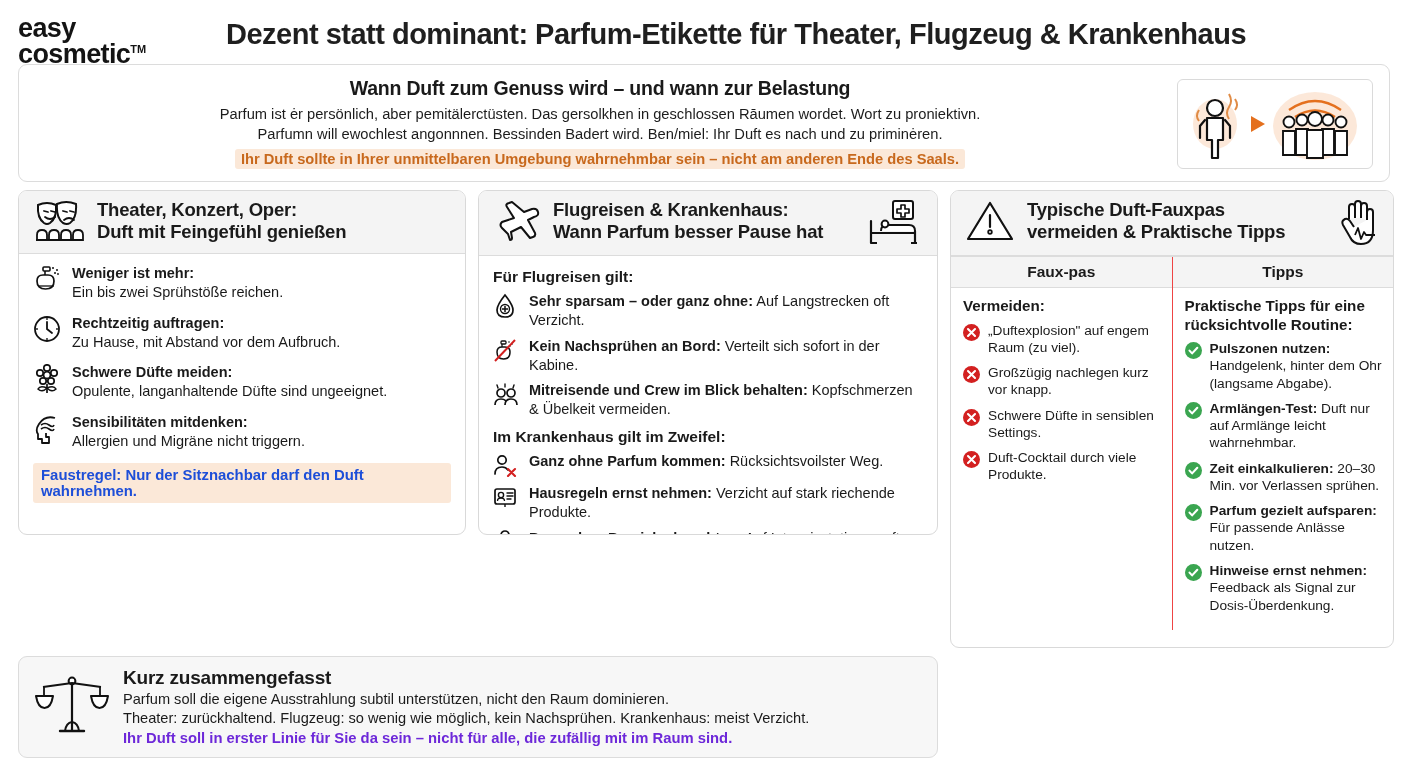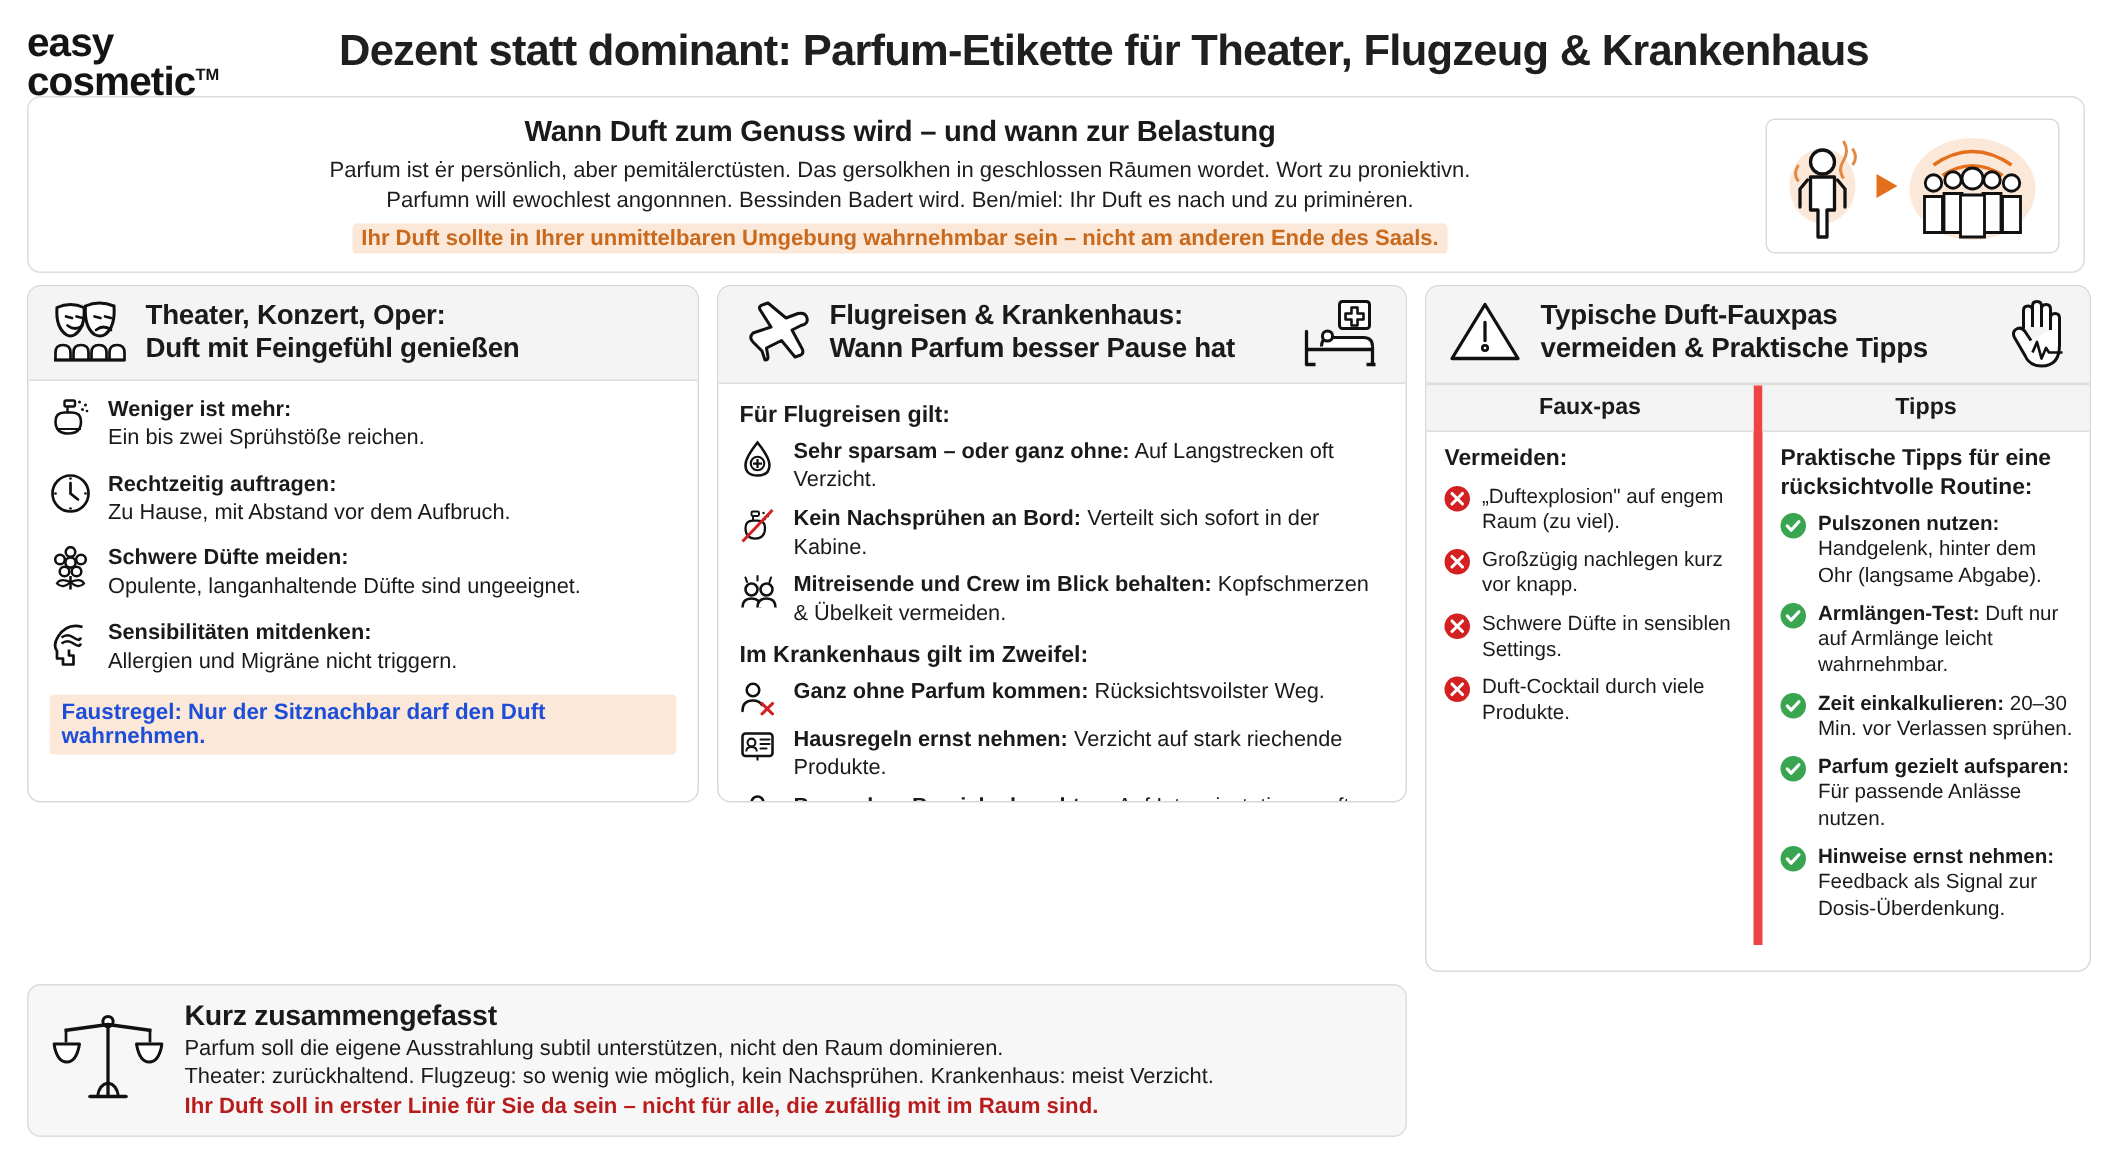--- a/index.html
+++ b/index.html
@@ -77,21 +77,21 @@
   
   .sec-title { font-size: 15.5px; font-weight: 800; margin: 2px 0 6px 0; }
   .row2 { display: flex; gap: 8px; margin-bottom: 7px; align-items: flex-start; }
   .row2 .ico { flex: 0 0 28px; width: 28px; padding-top: 1px; }
   .row2 .txt { font-size: 14.5px; line-height: 1.3; }
   .row2 .txt b { font-weight: 700; }
 
   
   .tbl { display: flex; border-top: 1px solid #dcdcdc; }
   .tcol { flex: 1; }
-  .tcol.left { border-right: 6px solid #ef4444; }
+  .tcol.left { border-right: 1px solid #ef4444; }
   .thead { background: #f4f4f4; border-bottom: 1px solid #dcdcdc; text-align: center;
            font-size: 15.5px; font-weight: 800; padding: 6px 0; }
   .tbody { padding: 9px 10px 8px 12px; }
   .tsub { font-size: 15.2px; font-weight: 800; line-height: 1.22; margin-bottom: 6px; }
   .blist { display: flex; gap: 7px; margin-bottom: 8px; align-items: flex-start; }
   .blist .bico { flex: 0 0 18px; width: 18px; padding-top: 2px; }
   .blist .btxt { font-size: 13.7px; line-height: 1.26; }
   .blist .btxt b { font-weight: 700; }
 
   .mark { width: 17px; height: 17px; border-radius: 50%; display: block; position: relative; }
@@ -101,21 +101,21 @@
 
   
   .summary-wrap { padding: 8px 18px 0 18px; }
   .summary {
     width: 920px; border: 1px solid #dcdcdc; border-radius: 9px; background: #f7f7f7;
     display: flex; gap: 14px; padding: 10px 16px 11px 16px; align-items: flex-start;
   }
   .summary .sico { flex: 0 0 74px; padding-top: 6px; }
   .sum-title { font-size: 19px; font-weight: 800; letter-spacing: -0.2px; margin-bottom: 1px; }
   .sum-p { font-size: 14.6px; line-height: 1.33; }
-  .sum-hl { color: #b91c1c; font-weight: 700; font-size: 14.8px; margin-top: 1px; }
+  .sum-hl { color: #6d28d9; font-weight: 700; font-size: 14.8px; margin-top: 1px; }
 
   
   .faq { padding: 8px 18px 0 118px; }
   .faq-title { font-size: 14.6px; font-weight: 800; line-height: 1.42; }
 
   svg { display: block; }
 </style>
 </head>
 <body>
 

